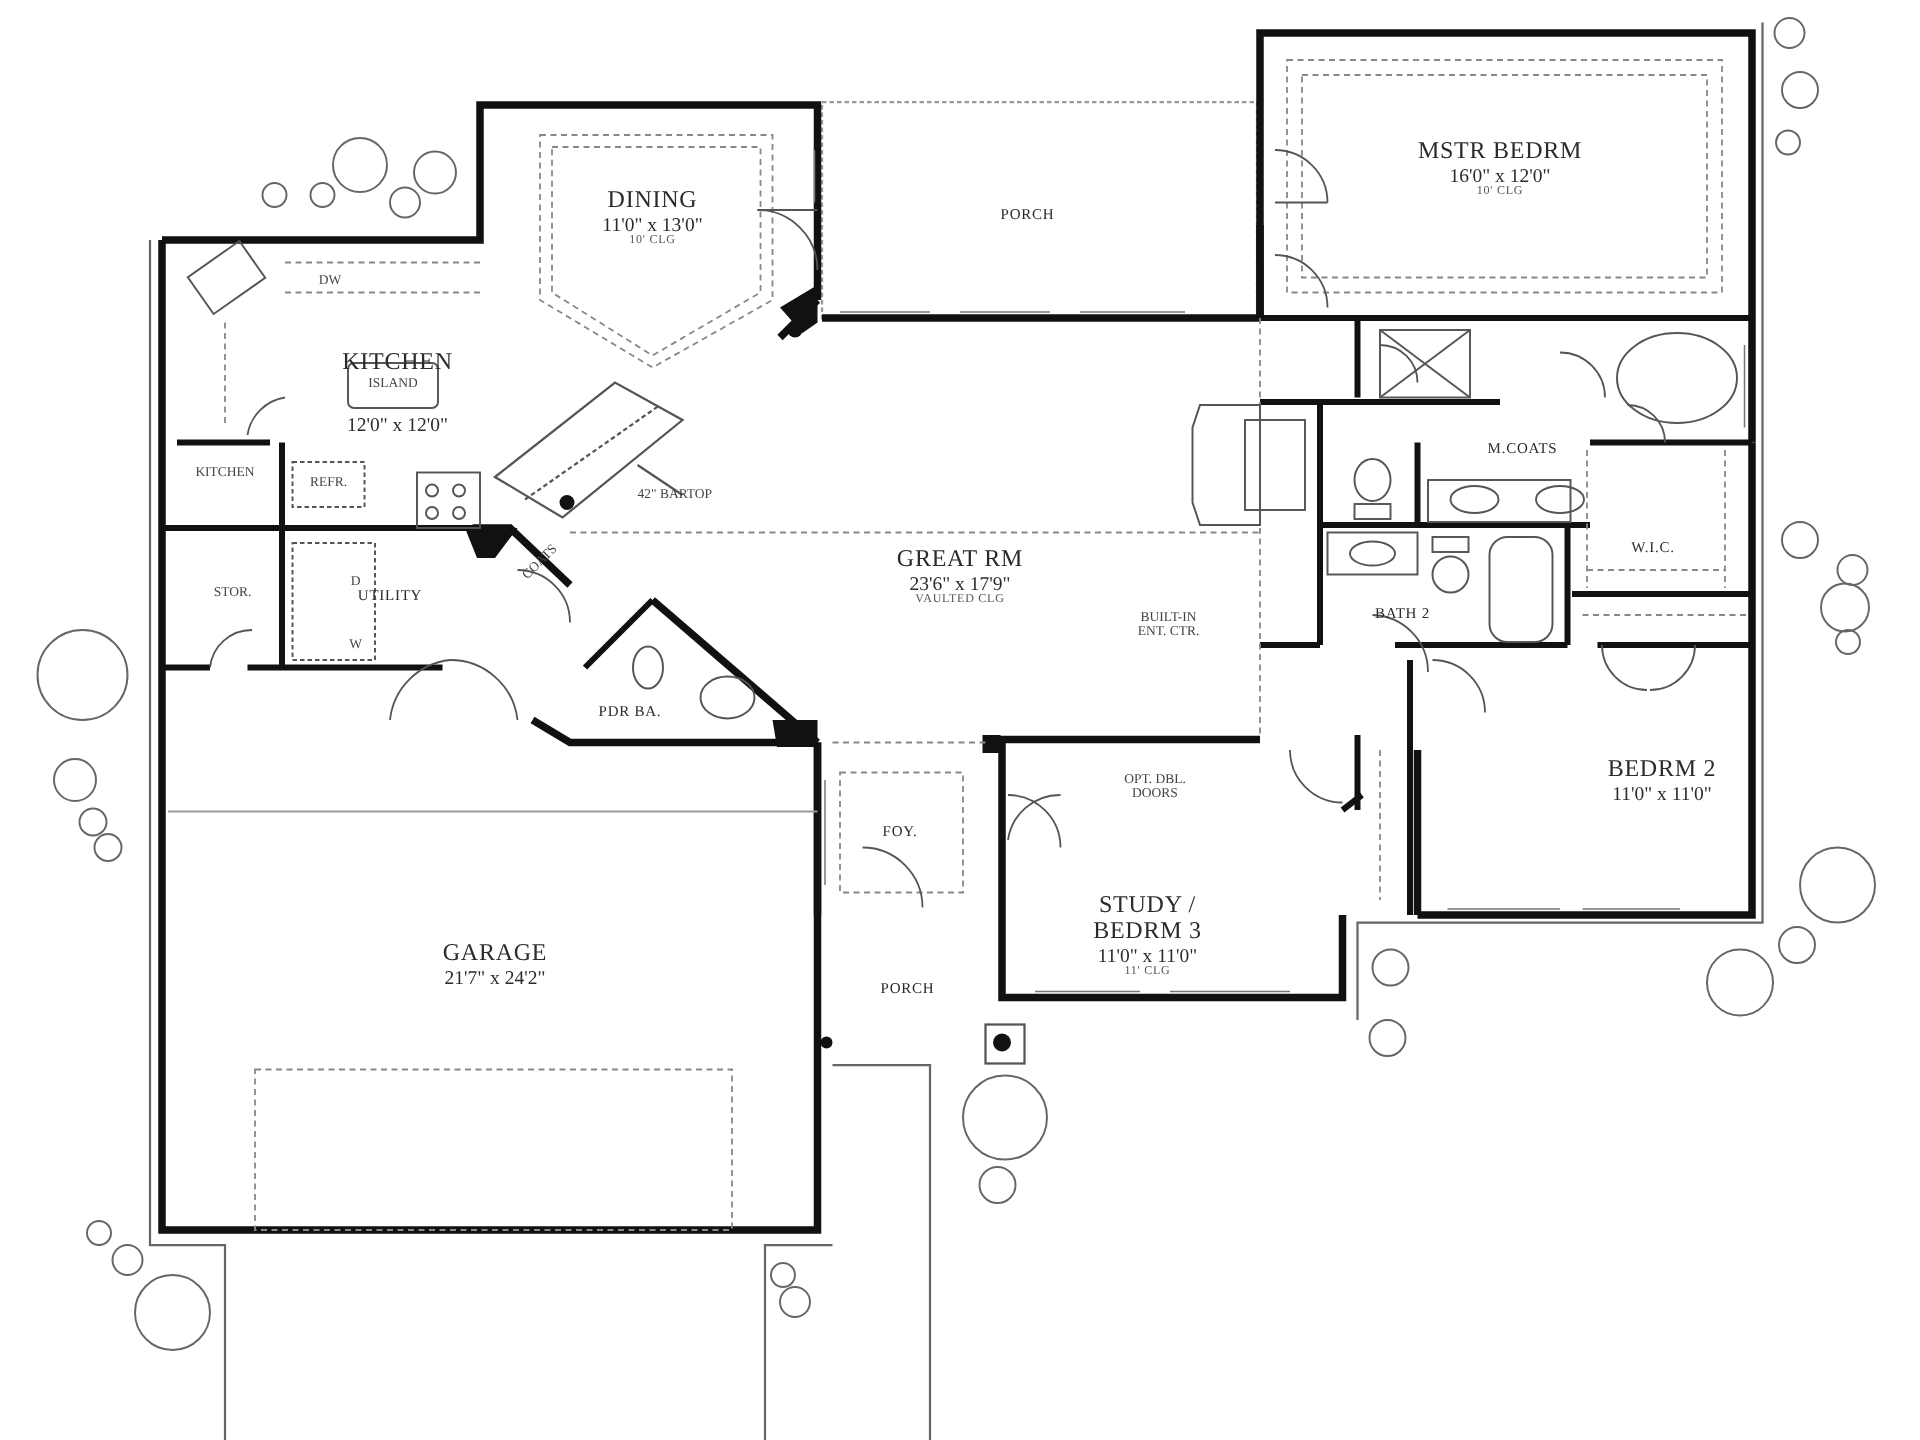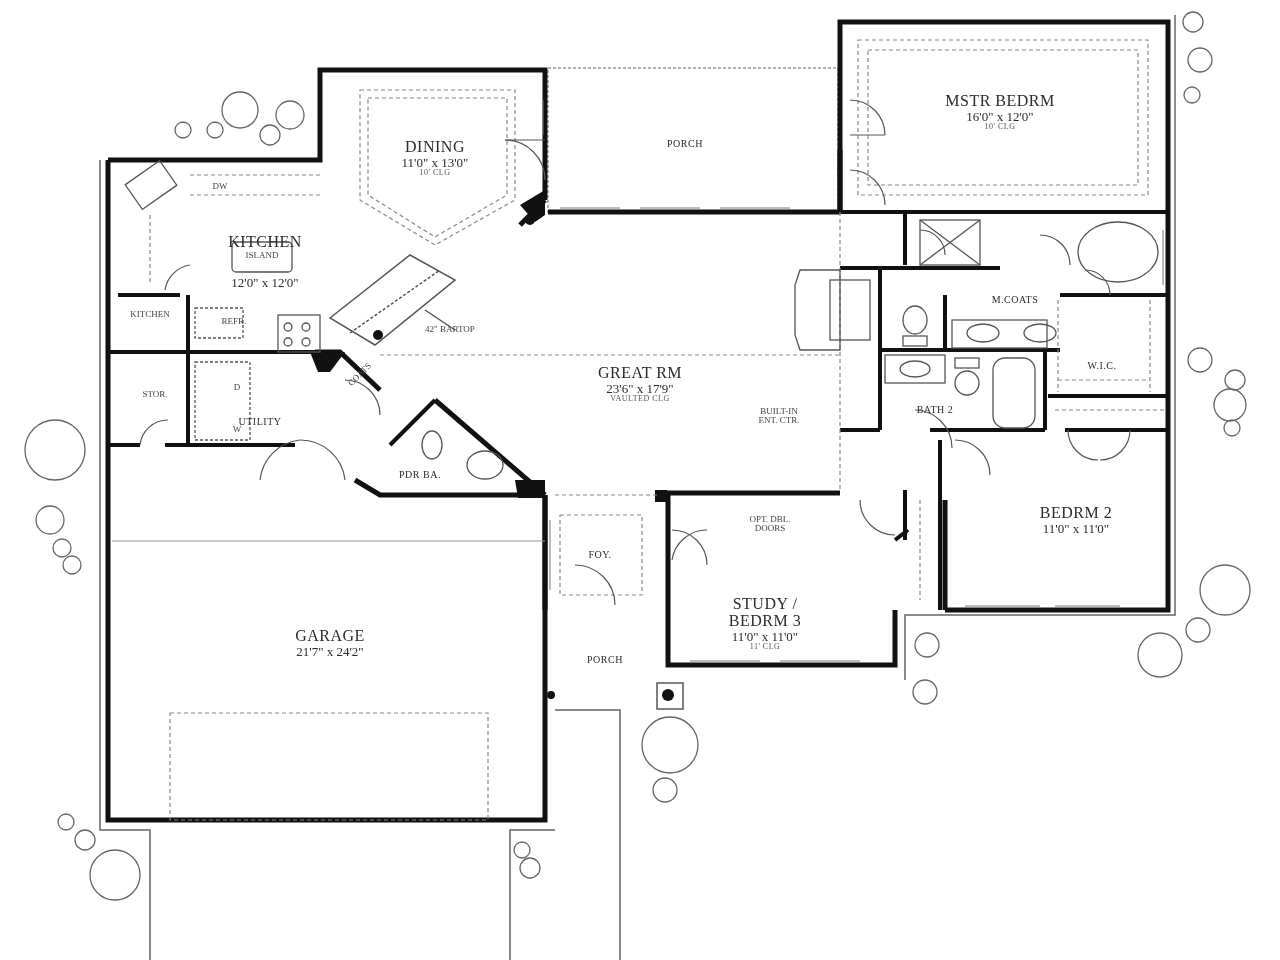--- a/index.html
+++ b/index.html
@@ -234,21 +234,21 @@
     <circle cx="670" cy="745" r="28"></circle>
       <circle cx="665" cy="790" r="12"></circle>
     <circle cx="66" cy="822" r="8"></circle>
       <circle cx="85" cy="840" r="10"></circle>
       <circle cx="115" cy="875" r="25"></circle>
     <circle cx="522" cy="850" r="8"></circle>
       <circle cx="530" cy="868" r="10"></circle>
   </g>
 </svg>
 
-<div class="lbl" style="left:370px; top:139px; width:130px;text-align:center;">
+<div class="lbl" style="left:370px; top:126px; width:130px;text-align:center;">
   <span class="room-name">DINING</span>
   <span class="dim">11'0" x 13'0"</span>
   <span class="note">10' CLG</span>
 </div>
 
 <div class="lbl" style="left:625px; top:134px; width:120px;">
   <span class="room-name sm">PORCH</span>
 </div>
 
 <div class="lbl" style="left:880px; top:93px; width:240px;">
@@ -258,21 +258,21 @@
 </div>
 
 <div class="lbl" style="left:190px; top:214px; width:150px;margin-top:20px;">
   <span class="room-name">KITCHEN</span>
 </div>
 <div class="lbl" style="left:190px; top:276px; width:150px;">
   <span class="dim">12'0" x 12'0"</span>
 </div>
 <div class="lbl tiny" style="left:232px; top:251px; width:60px;">ISLAND</div>
 <div class="lbl tiny" style="left:200px; top:182px; width:40px;">DW</div>
-<div class="lbl tiny" style="left:210px; top:317px; width:48px;">REFR.</div>
+<div class="lbl tiny" style="left:195px; top:317px; width:48px;">REFR.</div>
 <div class="lbl tiny" style="left:112px; top:310px; width:76px;">KITCHEN</div>
 
 <div class="lbl" style="left:540px; top:365px; width:200px;">
   <span class="room-name">GREAT RM</span>
   <span class="dim">23'6" x 17'9"</span>
   <span class="note">VAULTED CLG</span>
 </div>
 
 <div class="lbl tiny" style="left:425px; top:325px; width:120px; text-align:left;">42" BARTOP</div>
 
@@ -285,32 +285,32 @@
   <span class="room-name sm">M.COATS</span>
 </div>
 <div class="lbl" style="left:1062px; top:356px; width:80px;">
   <span class="room-name sm">W.I.C.</span>
 </div>
 <div class="lbl" style="left:895px; top:400px; width:80px;">
   <span class="room-name sm">BATH 2</span>
 </div>
 
 <div class="lbl tiny" style="left:130px; top:390px; width:50px;">STOR.</div>
-<div class="lbl" style="left:210px; top:412px; width:100px;">
+<div class="lbl" style="left:210px; top:388px; width:100px;">
   <span class="room-name sm">UTILITY</span>
 </div>
 <div class="lbl tiny" style="left:222px; top:383px; width:30px;">D</div>
 <div class="lbl tiny" style="left:222px; top:425px; width:30px;">W</div>
 <div class="lbl tiny" style="left:340px; top:370px; width:40px; transform:rotate(-45deg);">COATS</div>
 
 <div class="lbl" style="left:375px; top:465px; width:90px;">
   <span class="room-name sm">PDR BA.</span>
 </div>
 
-<div class="lbl" style="left:976px; top:505px; width:200px;">
+<div class="lbl" style="left:1008px; top:505px; width:200px;">
   <span class="room-name">BEDRM 2</span>
   <span class="dim">11'0" x 11'0"</span>
 </div>
 
 <div class="lbl" style="left:565px; top:545px; width:70px;">
   <span class="room-name sm">FOY.</span>
 </div>
 
 <div class="lbl tiny" style="left:735px; top:515px; width:70px;">
   <span style="display:block">OPT. DBL.</span>

